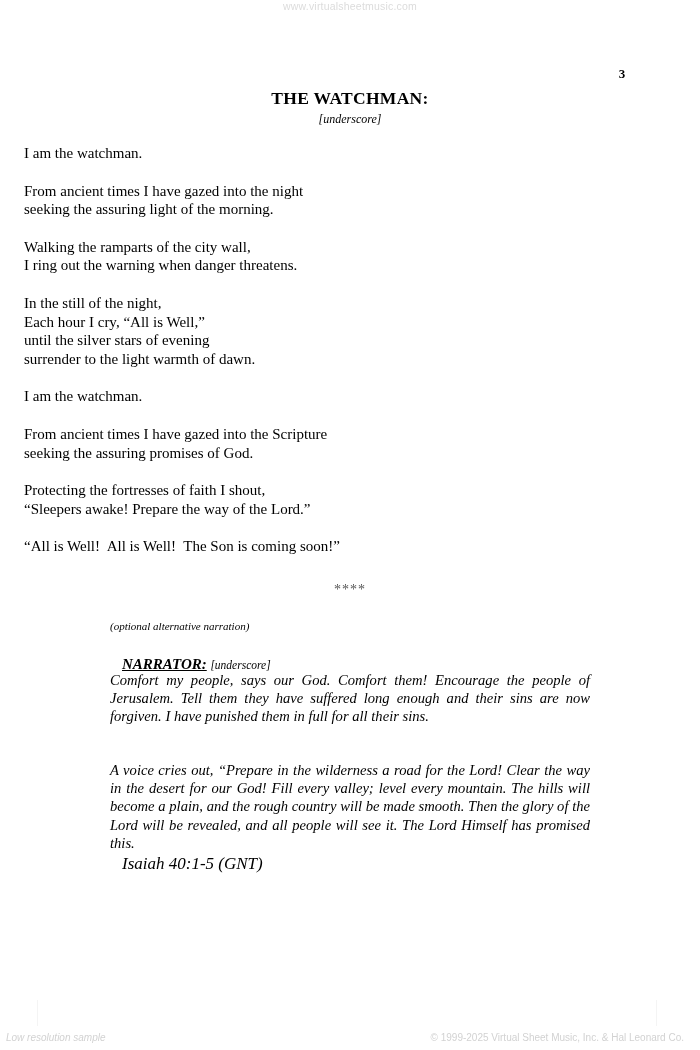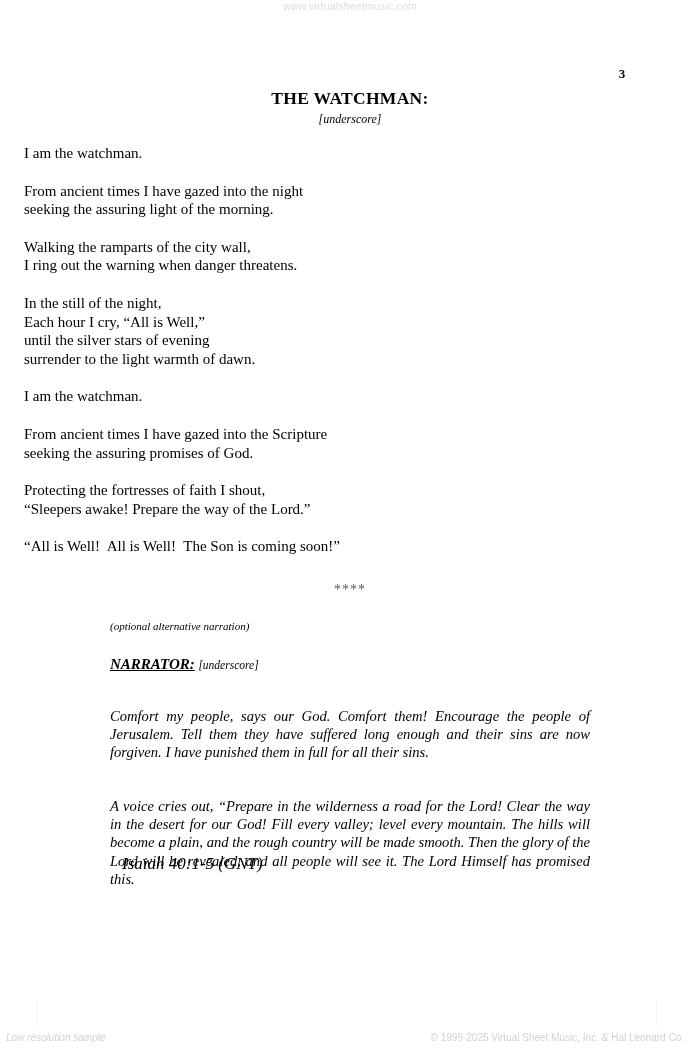--- a/index.html
+++ b/index.html
@@ -97,21 +97,21 @@
   .narr-note {
     position: absolute;
     top: 620px;
     left: 110px;
     font-size: 11px;
     font-style: italic;
   }
   .narr-head {
     position: absolute;
     top: 656px;
-    left: 110px;
+    left: 122px;
     font-size: 14.5px;
     text-align: right;
   }
   .narr-head .who {
     font-weight: bold;
     font-style: italic;
     text-decoration: underline;
     font-size: 15px;
   }
   .narr-head .cue {
@@ -120,21 +120,20 @@
   }
   .narr-para {
     position: absolute;
     left: 110px;
     width: 480px;
     font-style: italic;
     font-size: 14.6px;
     line-height: 18.2px;
     text-align: justify;
     text-justify: inter-word;
-    margin-top: 36px;
   }
   .narr-para.p1 { top: 671px; }
   .narr-para.p2 { top: 761px; }
   .narr-ref {
     position: absolute;
     top: 854px;
     left: 122px;
     font-style: italic;
     font-size: 17px;
   }

